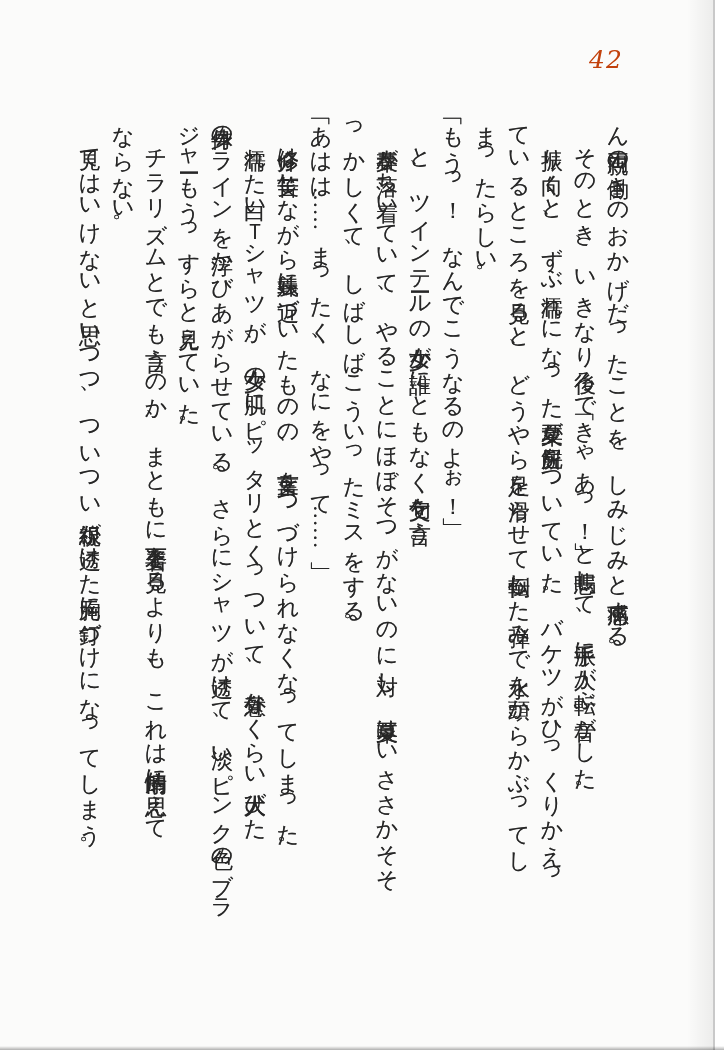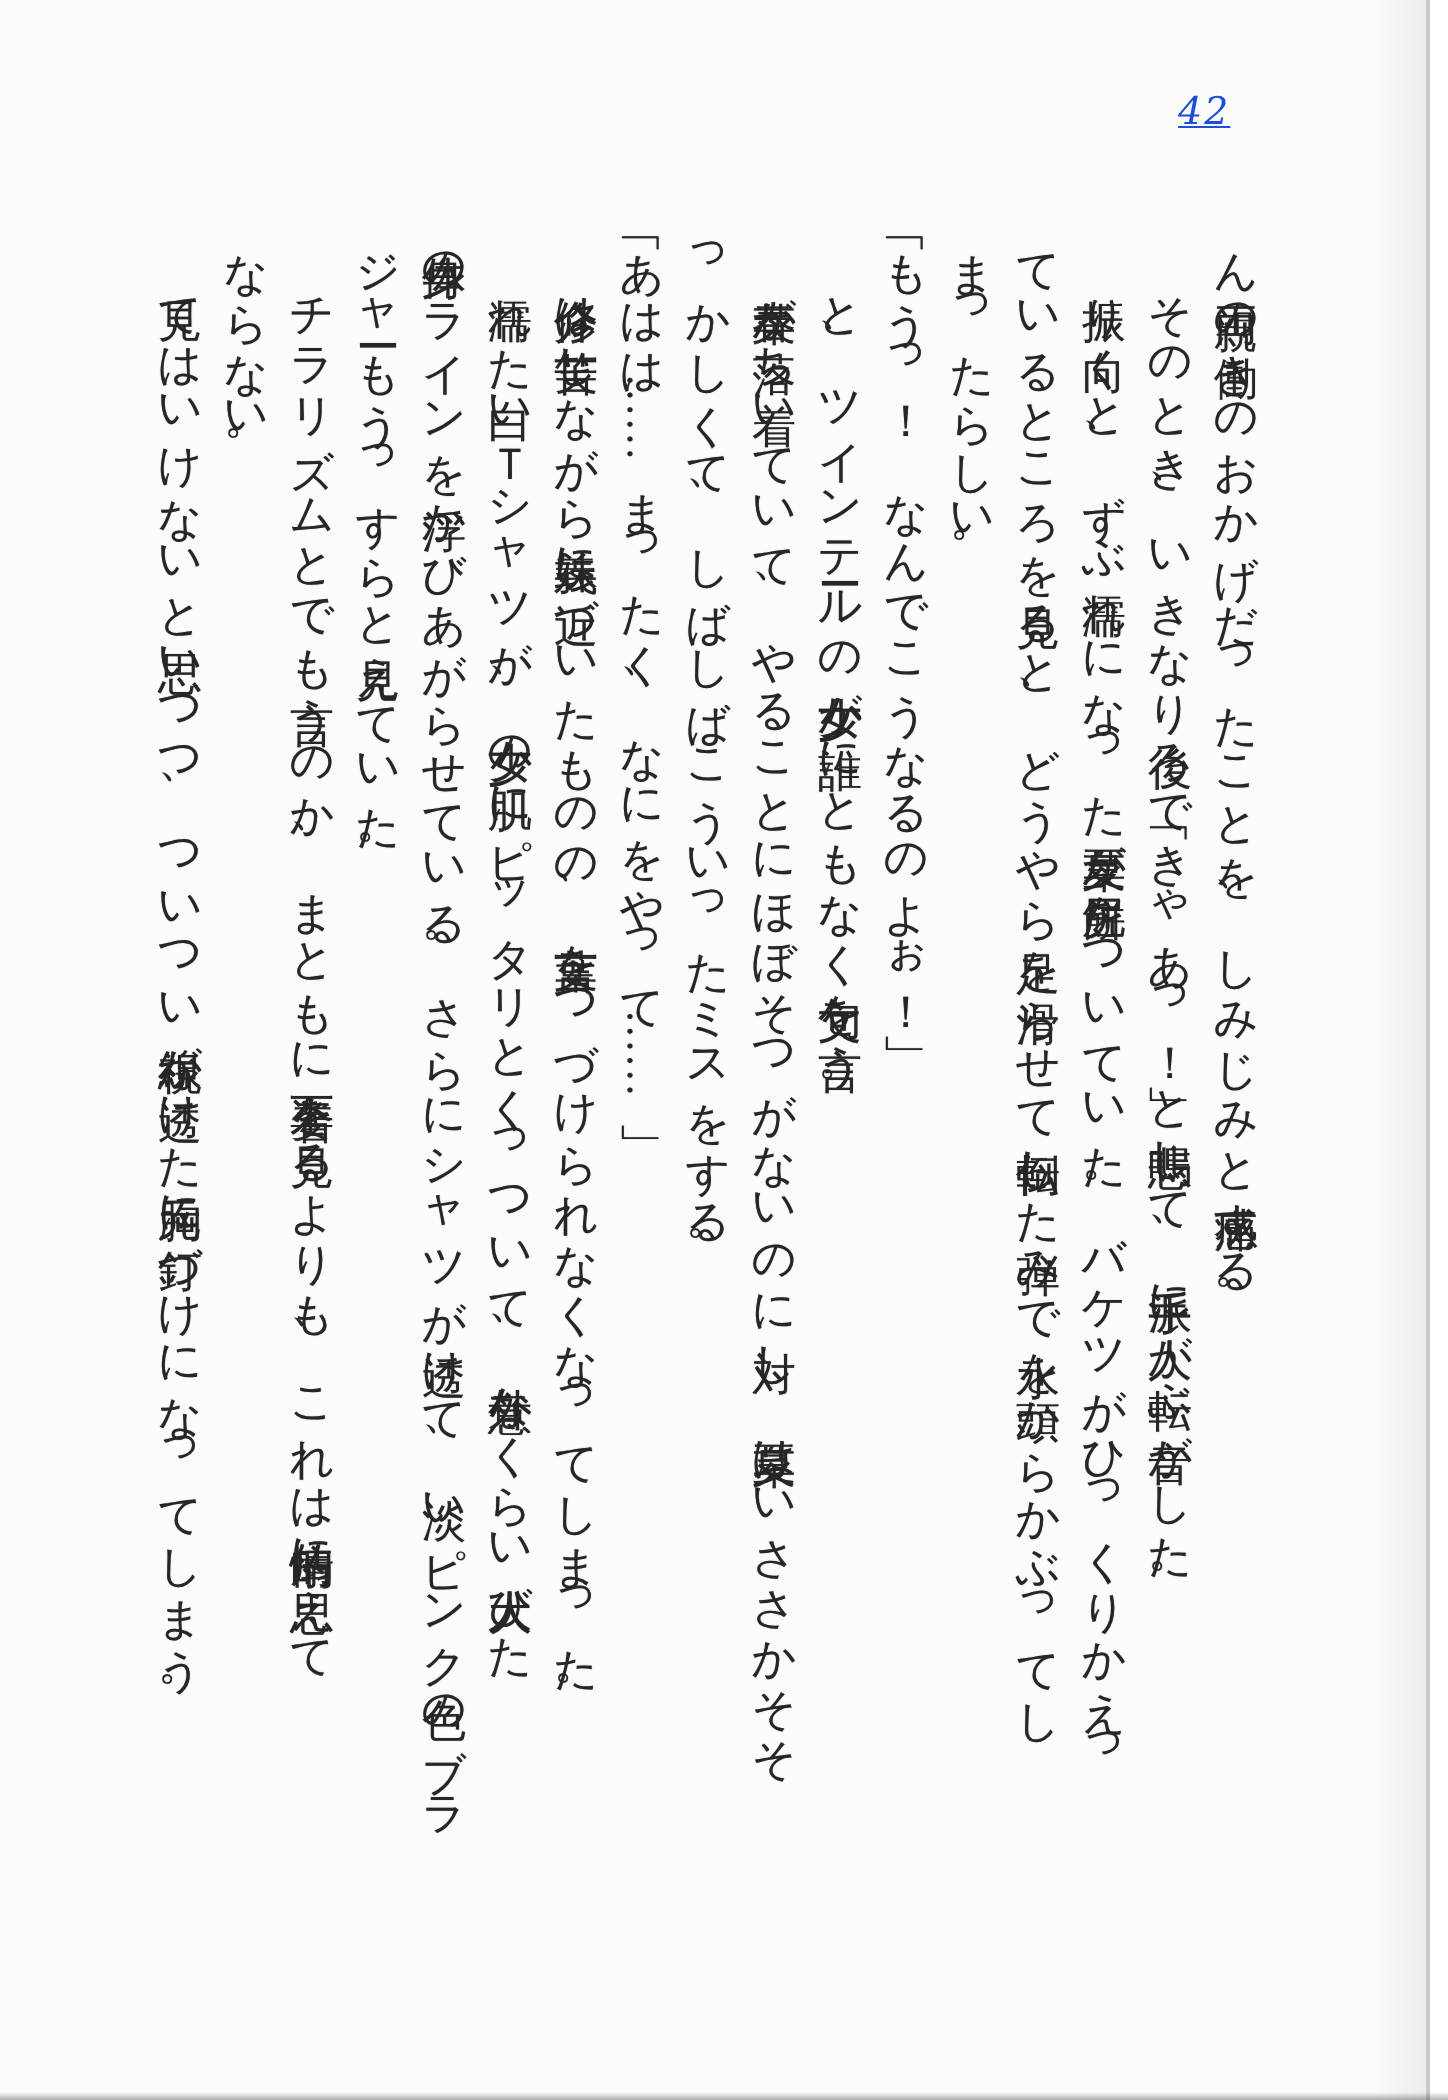--- a/index.html
+++ b/index.html
@@ -46,24 +46,23 @@
     width: 100%;
     height: 4px;
     background: linear-gradient(to bottom, rgba(0,0,0,0.0), rgba(0,0,0,0.30));
   }
   .page-number {
     position: absolute;
     top: 45px;
     left: 589px;
     font-family: "DejaVu Serif", "Liberation Serif", serif;
     font-style: italic;
-    font-size: 19px;
-    color: #1d4ed8;
+    font-size: 25px;
+    color: #c2410c;
     letter-spacing: 1px;
-    text-decoration: underline;
   }
   .text-block {
     position: absolute;
     top: 111px;
     right: 89px;
     height: 884px;
     writing-mode: vertical-rl;
     text-orientation: mixed;
     font-family: "Liberation Serif", "DejaVu Serif", serif;
     font-size: 22px;

